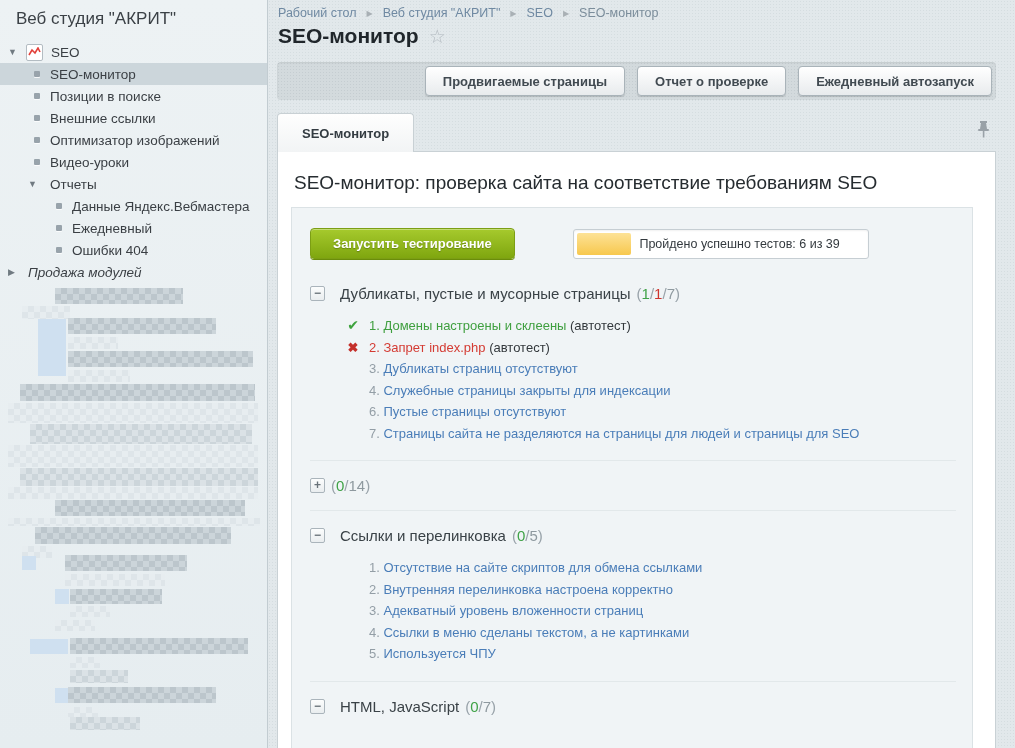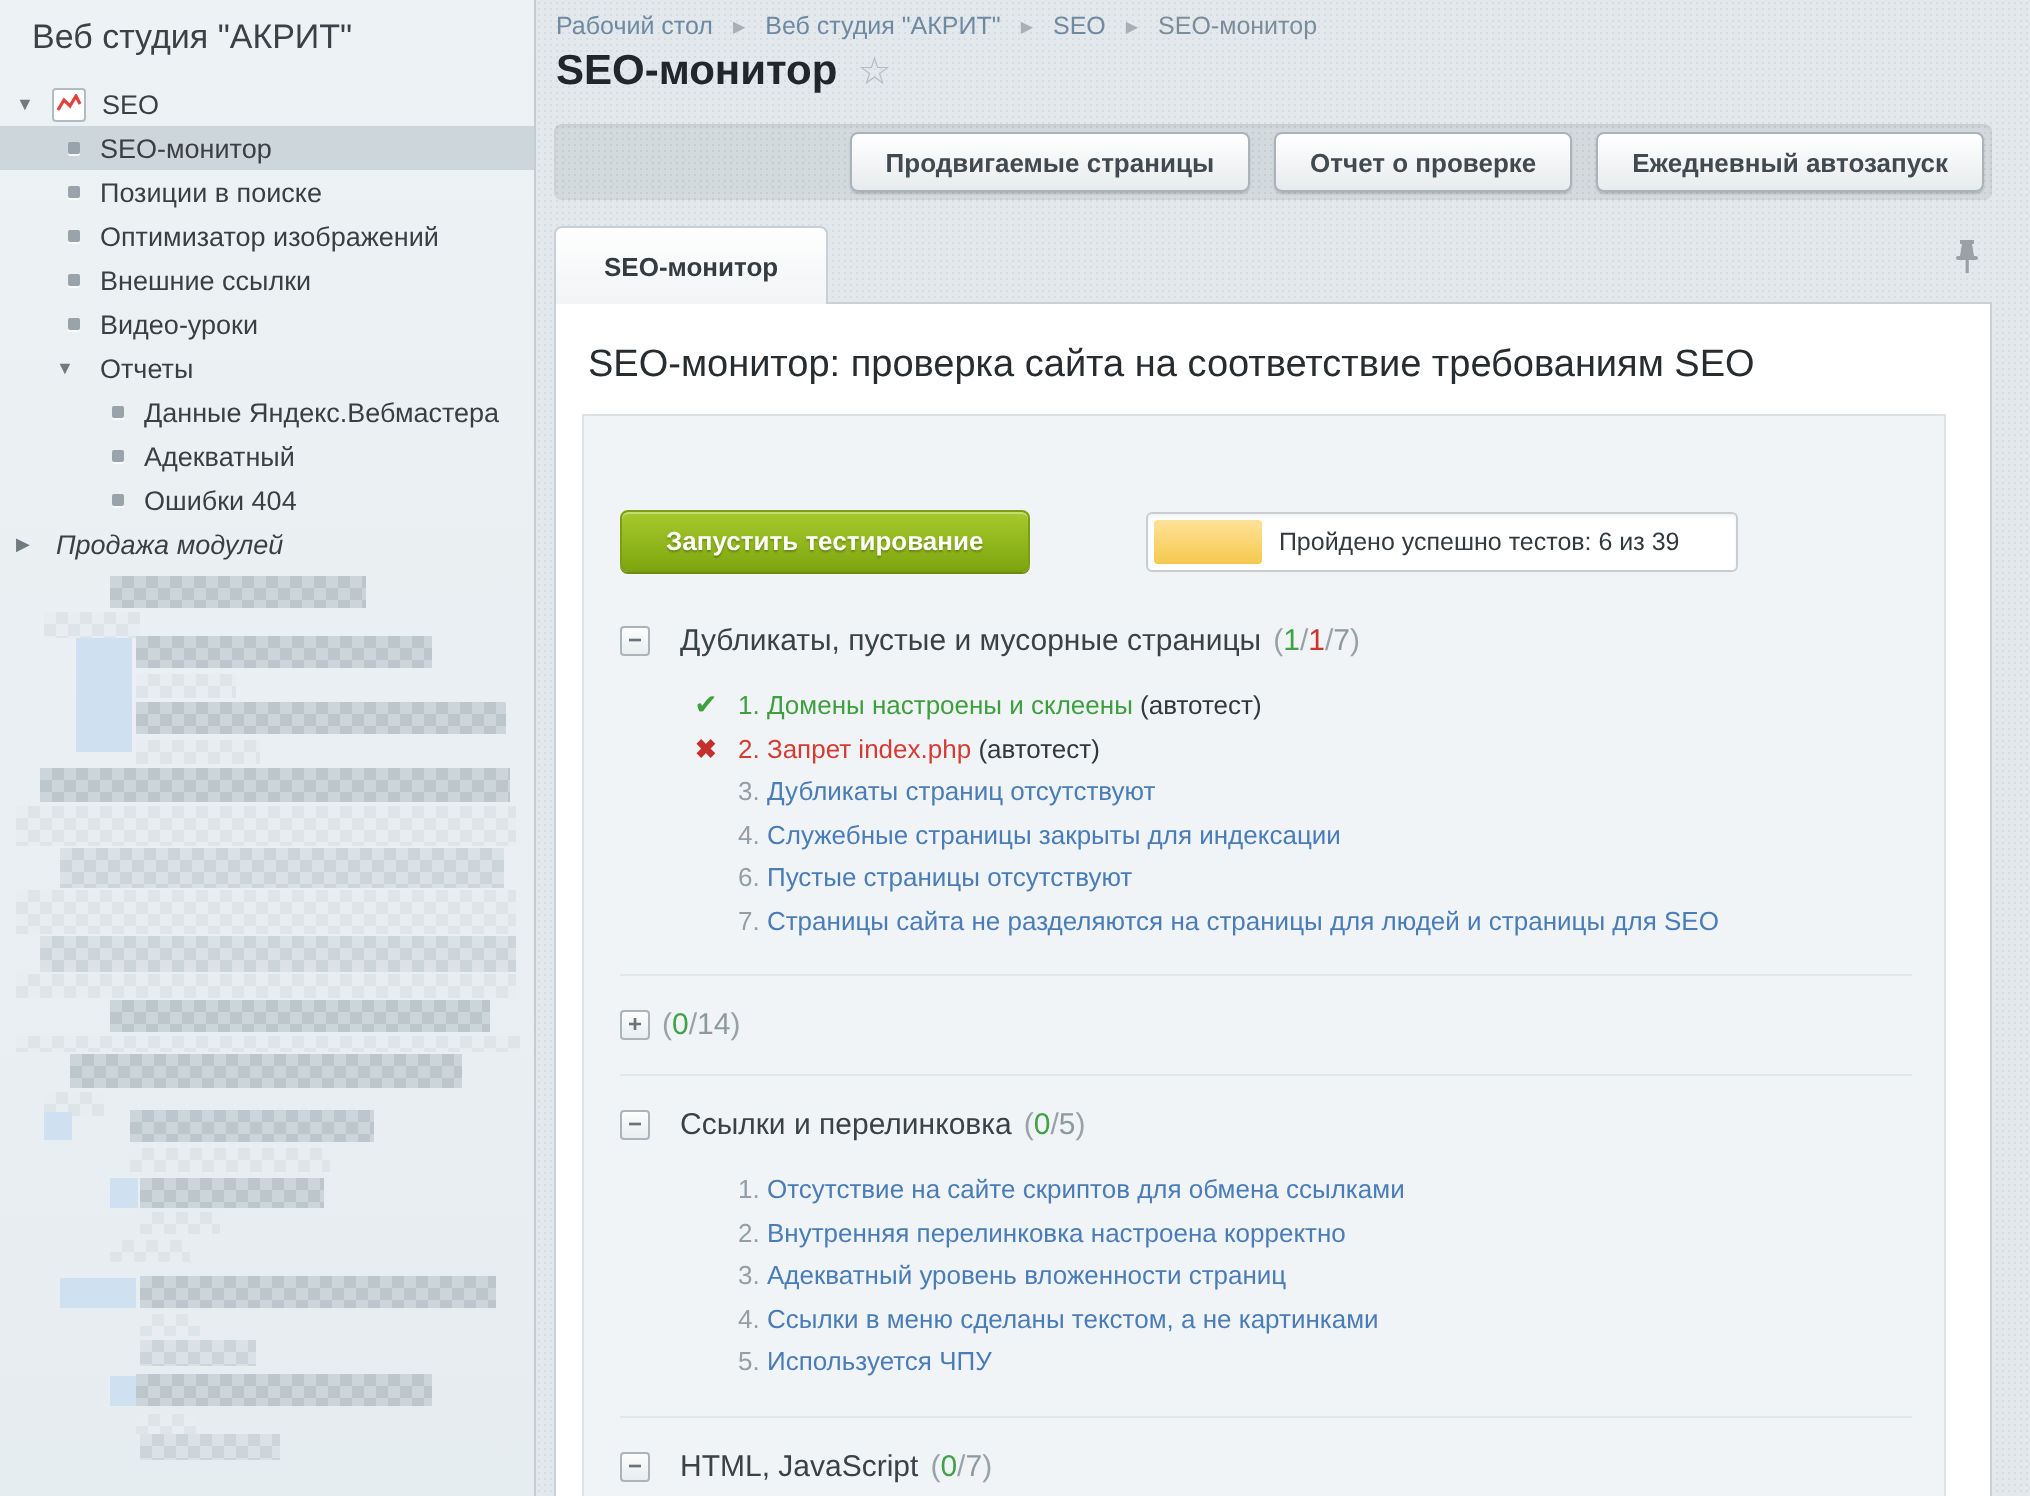--- a/index.html
+++ b/index.html
@@ -63,21 +63,21 @@
     border-radius:4px 4px 0 0; cursor:pointer; z-index:3; }
   .pin { position:absolute; right:6px; bottom:10px; cursor:pointer; }
 
   .panel { position:absolute; top:151px; left:9px; right:19px; bottom:0;
     background:#fff; border:1px solid #c9d1d5; border-bottom:none; z-index:2; }
   .content-heading { font-size:19px; color:#262c30; margin:20px 0 0 16px; font-weight:normal; }
   .innerbox { position:absolute; top:55px; left:13px; right:22px; bottom:0;
     background:#f0f4f6; border:1px solid #dbe2e5; border-bottom:none;
     padding:20px 16px 0 18px; overflow:hidden; }
 
-  .run-row { display:flex; align-items:center;margin-top:27px; }
+  .run-row { display:flex; align-items:center; }
   .run-btn { height:31px; padding:0 22px; font-family:"Liberation Sans",sans-serif;
     font-size:13px; font-weight:bold; color:#fff; text-shadow:0 1px 1px rgba(0,0,0,.25);
     background:linear-gradient(#a6ca2d,#7fa60f); border:1px solid #7c9e14; border-radius:4px;
     box-shadow:0 1px 0 #6a8d0a, inset 0 1px 0 rgba(255,255,255,.35); cursor:pointer; }
   .progress { width:296px; height:30px; margin-left:58px; background:#fff;
     border:1px solid #c6ced3; border-radius:3px; padding:3px;
     box-shadow:inset 0 1px 2px rgba(0,0,0,.06); display:flex; align-items:center; }
   .progress .fill { height:100%; background:linear-gradient(#fde296,#f7c84e); border-radius:2px; }
   .progress .plabel { margin-left:8px; font-size:12.5px; color:#33393e; white-space:nowrap; }
 
@@ -123,41 +123,41 @@
         <div class="trow lvl2 sel">
           <span class="bullet"></span>
           <span class="lbl">SEO-монитор</span>
         </div>
         <div class="trow lvl2">
           <span class="bullet"></span>
           <span class="lbl">Позиции в поиске</span>
         </div>
         <div class="trow lvl2">
           <span class="bullet"></span>
+          <span class="lbl">Внешние ссылки</span>
+        </div>
+        <div class="trow lvl2">
+          <span class="bullet"></span>
           <span class="lbl">Оптимизатор изображений</span>
-        </div>
-        <div class="trow lvl2">
-          <span class="bullet"></span>
-          <span class="lbl">Внешние ссылки</span>
         </div>
         <div class="trow lvl2">
           <span class="bullet"></span>
           <span class="lbl">Видео-уроки</span>
         </div>
         <div class="trow lvl2">
           <span class="arrow">▼</span>
           <span class="lbl">Отчеты</span>
         </div>
         <div class="trow lvl3">
           <span class="bullet"></span>
           <span class="lbl">Данные Яндекс.Вебмастера</span>
         </div>
         <div class="trow lvl3">
           <span class="bullet"></span>
-          <span class="lbl">Адекватный</span>
+          <span class="lbl">Ежедневный</span>
         </div>
         <div class="trow lvl3">
           <span class="bullet"></span>
           <span class="lbl">Ошибки 404</span>
         </div>
         <div class="trow lvl1 noicon">
           <span class="arrow">▶</span>
           <span class="lbl">Продажа модулей</span>
         </div>
       </div>

